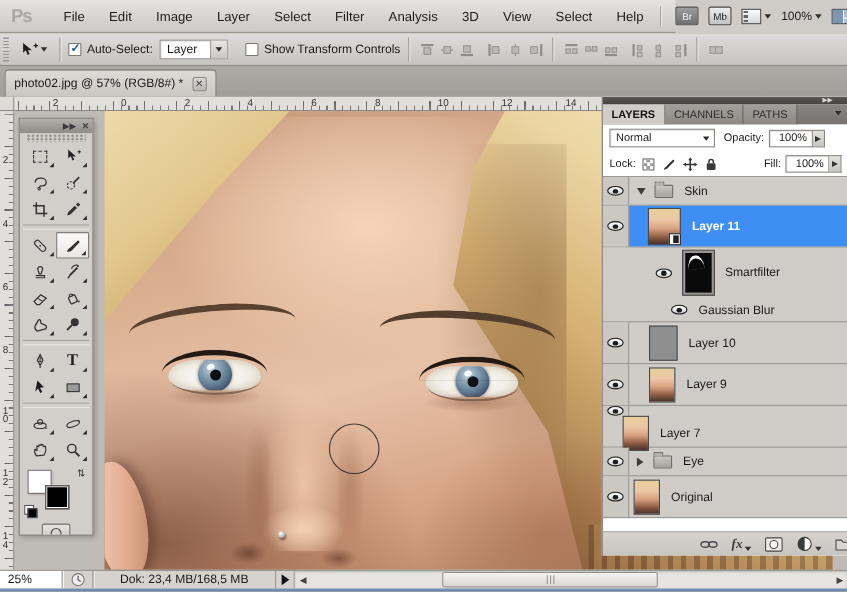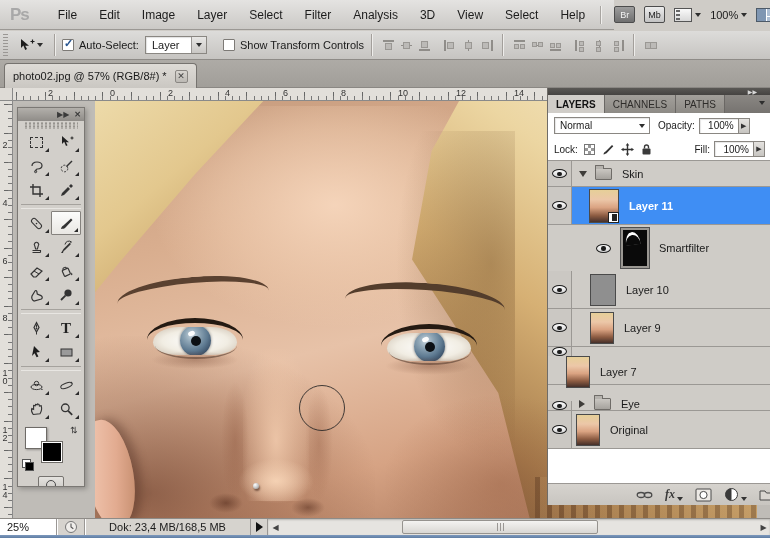--- a/index.html
+++ b/index.html
@@ -681,20 +681,27 @@
 
         <div class="lrow" style="height:46px;border-bottom:none;">
           <div class="eye-cell empty" style="border-right-color:transparent;"></div>
           <div class="lcontent">
             <span class="eyeico" style="margin-left:24px;"></span>
             <span class="sfmask" style="margin-left:10px;"></span>
             <span class="lname">Smartfilter</span>
           </div>
         </div>
 
+        <div class="lrow" style="height:22px;">
+          <div class="eye-cell empty" style="border-right-color:transparent;"></div>
+          <div class="lcontent">
+            <span class="eyeico" style="margin-left:38px;"></span>
+            <span class="lname">Gaussian Blur</span>
+          </div>
+        </div>
 
         <div class="lrow" style="height:38px;">
           <div class="eye-cell">
               <span class="eyeico"></span>
             </div>
           <div class="lcontent">
             <span class="thumb gray" style="width:26px;height:32px;margin-left:18px;"></span>
             <span class="lname">Layer 10</span>
           </div>
         </div>
@@ -712,21 +719,21 @@
         <div class="lrow" style="height:38px;flex-direction:column;">
           <div class="eye-cell">
               <span class="eyeico"></span>
             </div>
           <div class="lcontent">
             <span class="thumb" style="width:24px;height:32px;margin-left:18px;"></span>
             <span class="lname">Layer 7</span>
           </div>
         </div>
 
-        <div class="lrow" style="height:26px;align-items:flex-end;">
+        <div class="lrow" style="height:26px;">
           <div class="eye-cell">
               <span class="eyeico"></span>
             </div>
           <div class="lcontent">
             <span class="tri right" style="margin-left:7px;"></span>
             <span class="folder" style="margin-left:9px;"></span>
             <span class="lname">Eye</span>
           </div>
         </div>
 

